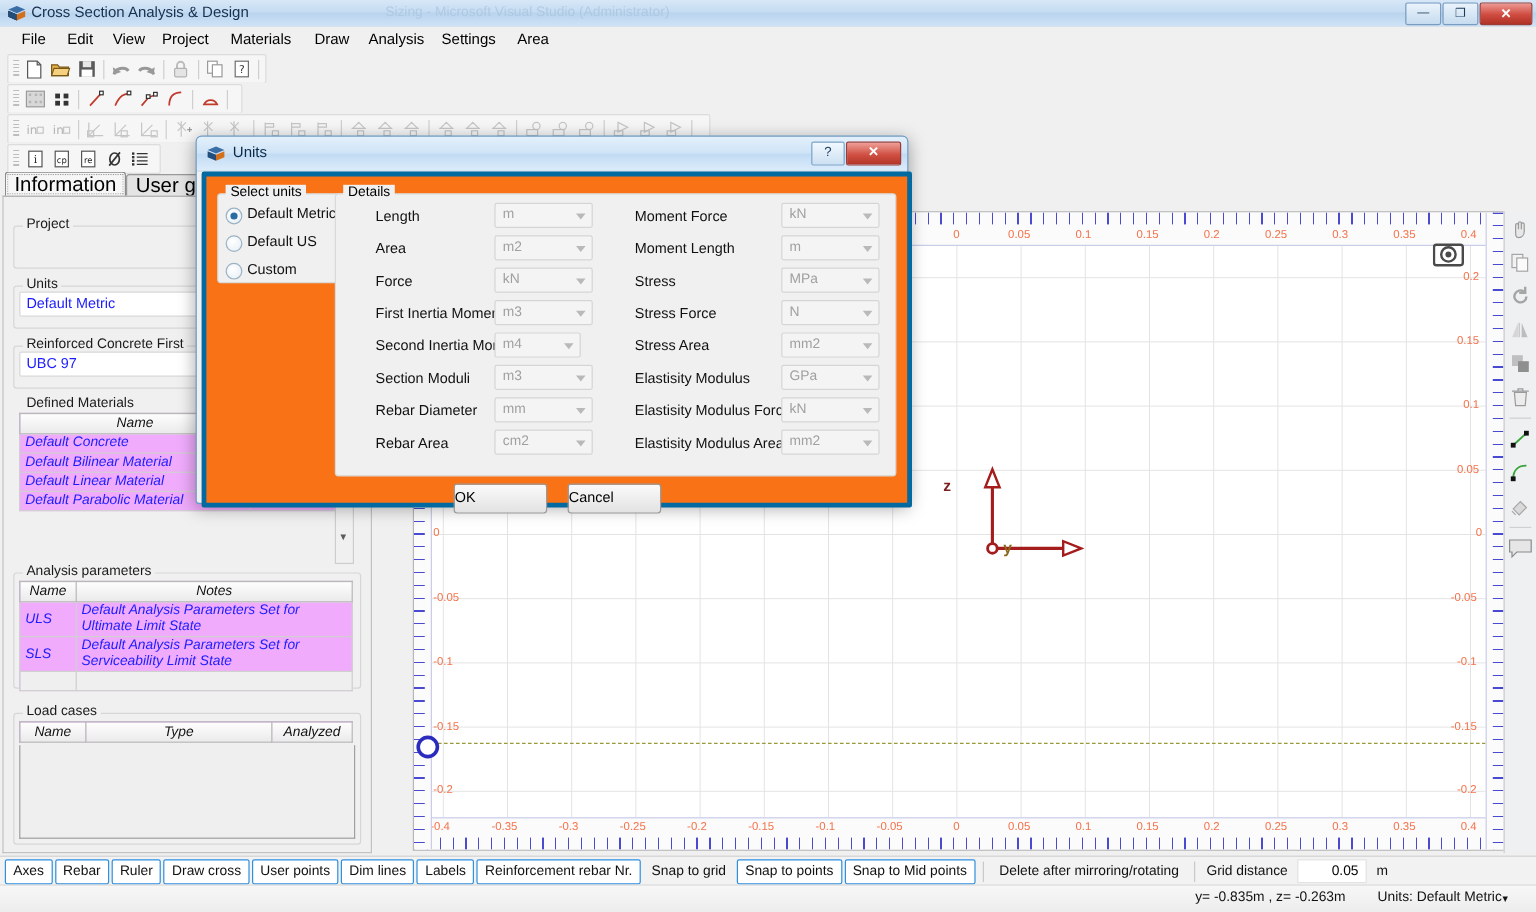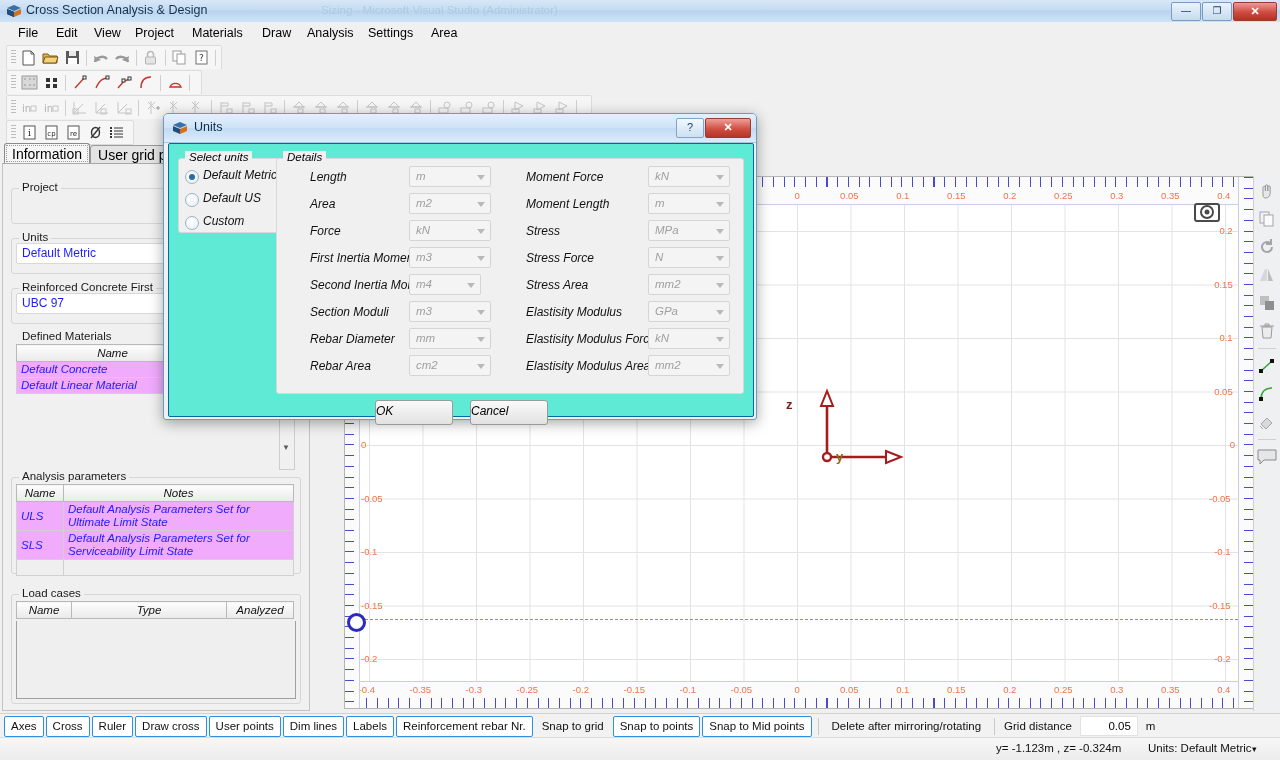--- a/index.html
+++ b/index.html
@@ -35,21 +35,21 @@
   .tbar{position:absolute;top:1px;height:23px;background:#f6f6f6;border:1px solid #dcdcdc;
         border-radius:2px;display:flex;align-items:center;padding:0 2px;}
   .grip{width:5px;height:15px;margin:0 2px;
         background:repeating-linear-gradient(to bottom,#bdbdbd 0 1px,transparent 1px 3px);}
   .tbtn{width:22px;height:21px;display:flex;align-items:center;justify-content:center;}
   .sep{width:1px;height:16px;background:#cfcfcf;margin:0 3px;}
 
   
   .leftpanel{position:absolute;left:0;top:145px;width:312px;height:568px;background:#f0f0f0;}
   .tabs{position:absolute;left:4px;top:0;height:19px;display:flex;align-items:flex-end;}
-  .tab{height:17px;padding:1px 7px 0 7px;font-size:14px;border:1px solid #9a9a9a;
+  .tab{height:17px;padding:1px 7px 0 7px;font-size:17px;border:1px solid #9a9a9a;
        border-bottom:none;background:#e4e4e4;border-radius:3px 3px 0 0;line-height:16px;}
   .tab.active{background:#f6f6f6;height:19px;line-height:18px;border-color:#8a8a8a;
        outline:1px dotted #999;outline-offset:-3px;}
   .panelbody{position:absolute;left:2px;top:18px;width:306px;height:546px;
        background:#f0f0f0;border:1px solid #c2c2c2;border-top-color:#a8a8a8;}
   .grp{position:absolute;border:1px solid #d6d6d6;border-radius:3px;}
   .grplbl{position:absolute;background:#f0f0f0;padding:0 3px;font-size:11.5px;color:#1a1a1a;}
   .fld{position:absolute;background:#fff;border:1px solid #d8d8d8;border-radius:2px;
        color:#1c1cff;font-size:12px;padding:2px 5px;box-sizing:border-box;}
 
@@ -106,21 +106,21 @@
   .dlg .bar .t{position:absolute;left:30px;top:6px;font-size:12.5px;color:#0b2b4a;}
   .dlg .bar .ic{position:absolute;left:8px;top:6px;width:16px;height:16px;}
   .dlg .bbtn{position:absolute;top:4px;height:18px;border-radius:2px;}
   .dlg .help{right:52px;width:26px;border:1px solid #7fa5c8;
        background:linear-gradient(to bottom,#f1f8fe,#cde0f2);color:#17395c;
        font-size:11px;text-align:center;line-height:17px;}
   .dlg .cls{right:5px;width:44px;border:1px solid #9c3a34;
        background:linear-gradient(to bottom,#ef9f97,#d05043 55%,#b23527);color:#fff;
        font-size:11px;font-weight:bold;text-align:center;line-height:17px;}
   .dlg .body{position:absolute;left:4px;top:29px;width:584px;height:272px;
-       background:#5eead4;border:1px solid #0369a1;border-radius:2px;font-style:italic;}
+       background:#f97316;border:4px solid #0369a1;border-radius:2px;}
   .gbox{position:absolute;border:1px solid #d9d9d9;border-radius:3px;background:#f0f0f0;}
   .radio{position:absolute;font-size:12px;color:#111;}
   .radio .dot{position:absolute;left:0;top:1px;width:12px;height:12px;border-radius:50%;
        border:1px solid #9bb2c4;background:radial-gradient(circle at 40% 35%,#fff,#e6eef5);}
   .radio .dot.sel::after{content:"";position:absolute;left:3px;top:3px;width:6px;height:6px;
        border-radius:50%;background:#2b6ca3;}
   .radio .lb{position:absolute;left:18px;top:-1px;white-space:nowrap;}
   .dlbl{position:absolute;font-size:12px;color:#111;white-space:nowrap;}
   .combo{position:absolute;height:21px;border:1px solid #d5d5d5;border-radius:2px;
        background:#f4f4f4;box-sizing:border-box;}
@@ -513,22 +513,30 @@
         <tbody>
             <tr>
           <th style="width:185px">Name</th>
           <th style="width:77px"></th>
         </tr>
         <tr>
               <td>Default Concrete</td>
               <td></td>
             </tr>
         <tr>
+              <td>Default Bilinear Material</td>
+              <td></td>
+            </tr>
+        <tr>
               <td>Default Linear Material</td>
               <td>Linear</td>
+            </tr>
+        <tr>
+              <td>Default Parabolic Material</td>
+              <td>Parabolic</td>
             </tr>
       </tbody>
         </table>
       <div class="vscroll" style="left:276px;top:180px;width:14px;height:124px">
         <div class="arw" style="top:97px">▼</div>
       </div>
 
       <div class="grp" style="left:8px;top:313px;width:288px;height:95px"></div>
       <div class="grplbl" style="left:16px;top:306px">Analysis parameters</div>
       <table class="lst" style="left:13px;top:320px;width:278px;border:1px solid #3a3a3a">
@@ -721,40 +729,40 @@
     <div class="dockicon">
       <svg width="20" height="18" viewBox="0 0 20 18">
           <path d="M1 2h18v10H7l-4 4v-4H1z" fill="#e6e6e6" stroke="#8a8a8a"></path>
         </svg>
       </div>
   </div>
 
   <div class="optbar">
     <div style="width:3px"></div>
     <div class="optbtn on">Axes</div>
-    <div class="optbtn on">Cross</div>
+    <div class="optbtn on">Rebar</div>
     <div class="optbtn on">Ruler</div>
     <div class="optbtn on">Draw cross</div>
     <div class="optbtn on">User points</div>
     <div class="optbtn on">Dim lines</div>
     <div class="optbtn on">Labels</div>
     <div class="optbtn on">Reinforcement rebar Nr.</div>
     <div class="optbtn">Snap to grid</div>
     <div class="optbtn on">Snap to points</div>
     <div class="optbtn on">Snap to Mid points</div>
     <div class="optsep"></div>
     <div class="optbtn">Delete after mirroring/rotating</div>
     <div class="optsep"></div>
     <div class="optbtn" style="padding-left:2px">Grid distance</div>
     <div class="optval">0.05</div>
     <div class="optbtn">m</div>
   </div>
 
   <div class="statusbar">
-    <div class="s" style="left:996px">y= -1.123m , z= -0.324m</div>
+    <div class="s" style="left:996px">y= -0.835m , z= -0.263m</div>
     <div class="s" style="left:1148px">Units: Default Metric</div>
     <div class="s" style="left:1252px;font-size:9px;top:6px">▾</div>
   </div>
 
   <div class="dlg">
     <div class="bar">
       <svg class="ic" viewBox="0 0 16 16">
         <path d="M1 5 L8 2 L15 5 L8 8 Z" fill="#3a6ea5"></path>
         <path d="M1 6 L8 9 L8 14 L1 11 Z" fill="#234d7a"></path>
         <path d="M8 9 L15 6 L15 11 L8 14 Z" fill="#d4701c"></path>

